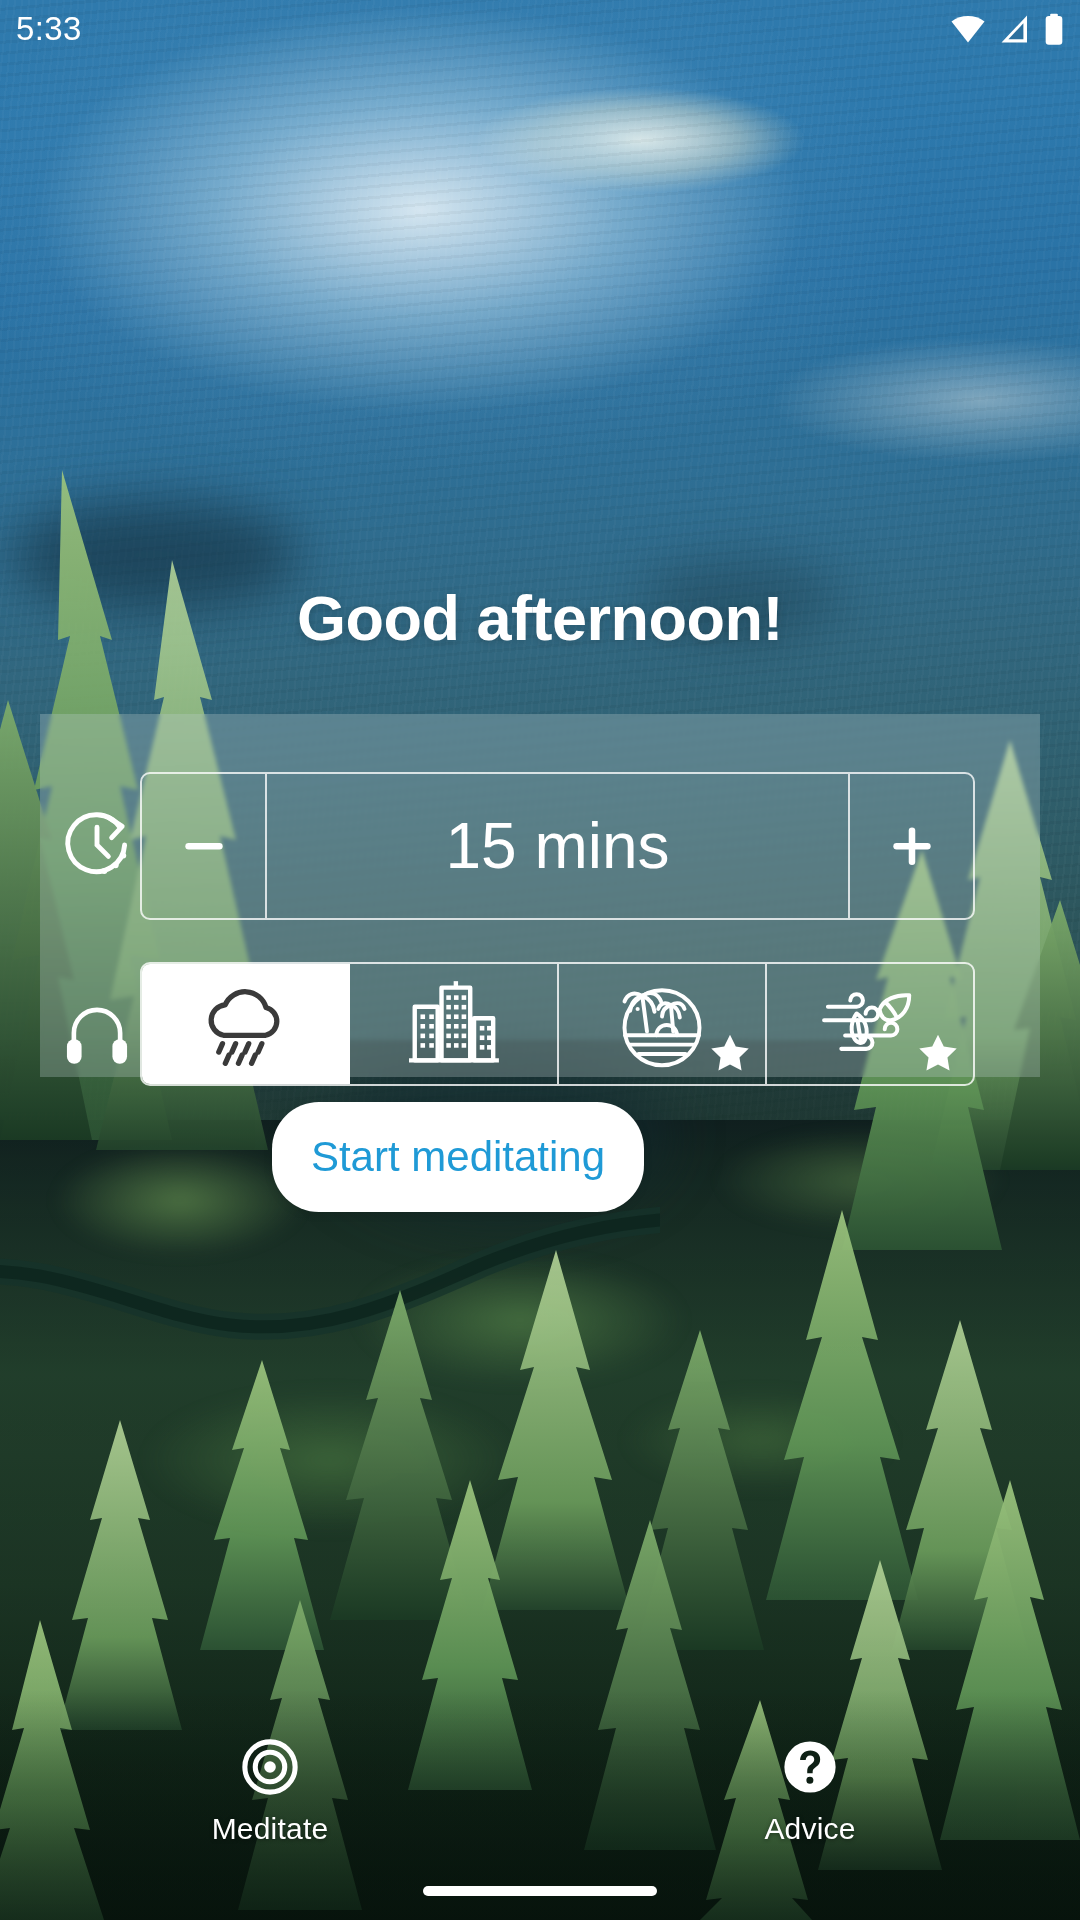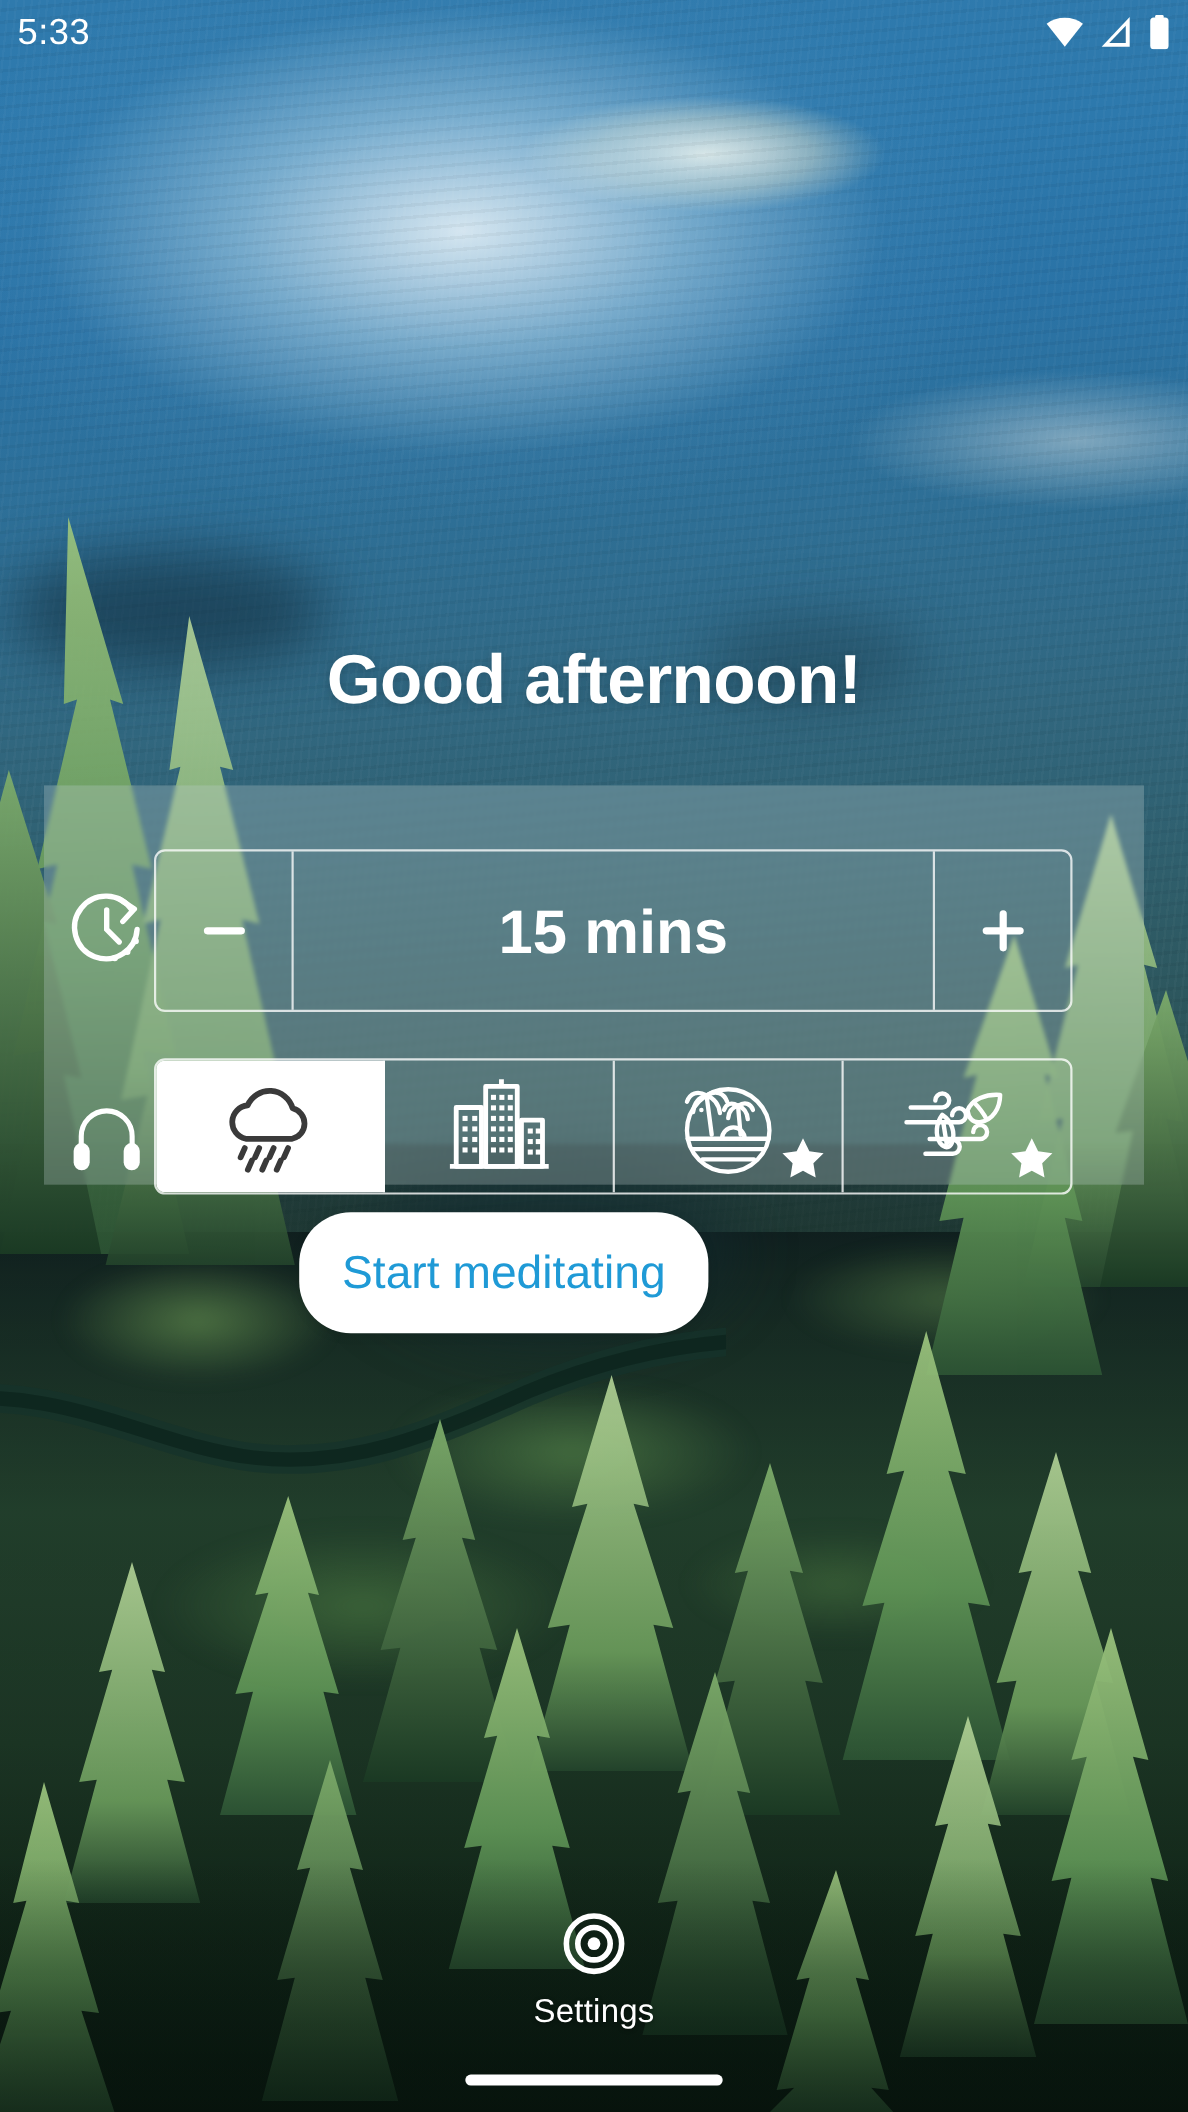--- a/index.html
+++ b/index.html
@@ -103,21 +103,21 @@
     display:flex; align-items:stretch;
   }
   .t-minus, .t-plus{
     width:125px; display:flex; align-items:center; justify-content:center;
     color:#fff; cursor:pointer;
   }
   .t-minus{ border-right:2px solid rgba(255,255,255,.78); }
   .t-plus{ border-left:2px solid rgba(255,255,255,.78); }
   .t-val{
     flex:1; display:flex; align-items:center; justify-content:center;
-    color:#ffffff; font-size:56px; font-weight:700; letter-spacing:0px;
+    color:#ffffff; font-size:64px; font-weight:400; letter-spacing:0px;
   }
   .clock-icon{
     position:absolute; left:18px; top:92px; width:78px; height:78px;
   }
 
   
   .sounds-box{
     position:absolute; left:100px; top:248px; width:835px; height:124px;
     border:2px solid rgba(255,255,255,.8); border-radius:10px;
     display:flex; align-items:stretch; overflow:hidden;
@@ -399,21 +399,33 @@
   <div class="bottom-shade"></div>
 
   <div class="navbar">
 
     <div class="nav-item">
       <svg class="nav-ico" viewBox="0 0 24 24">
         <circle cx="12" cy="12" r="10.4" fill="none" stroke="#ffffff" stroke-width="2.1"></circle>
         <circle cx="12" cy="12" r="6.1" fill="none" stroke="#ffffff" stroke-width="2.1"></circle>
         <circle cx="12" cy="12" r="2.4" fill="#ffffff"></circle>
       </svg>
-      <div class="nav-lbl">Settings</div>
+      <div class="nav-lbl">Meditate</div>
     </div>
 
 
+    <div class="nav-item">
+      <svg class="nav-ico" viewBox="0 0 24 24">
+        <path fill-rule="evenodd" d="M12 1.4 A10.6 10.6 0 1 0 12 22.6 A10.6 10.6 0 1 0 12 1.4 Z
+                 M12.15 5.2 C9.6 5.2 8 6.9 7.9 9.1 L10.2 9.1 C10.3 7.9 10.95 7.2 12.05 7.2
+                 C13.1 7.2 13.75 7.85 13.75 8.8 C13.75 9.75 13.35 10.2 12.2 11.05
+                 C11.1 11.85 10.8 12.6 10.85 14.0 L10.86 14.6 L13.1 14.6 L13.1 14.1
+                 C13.1 13.2 13.4 12.75 14.55 11.9 C15.8 10.98 16.2 10.2 16.2 8.75
+                 C16.2 6.7 14.6 5.2 12.15 5.2 Z
+                 M11.95 16.0 A1.45 1.45 0 1 0 11.95 18.9 A1.45 1.45 0 1 0 11.95 16.0 Z" fill="#ffffff"></path>
+      </svg>
+      <div class="nav-lbl">Advice</div>
+    </div>
 
   </div>
 
   <div class="home-indicator"></div>
 </div>
 
 </body></html>

